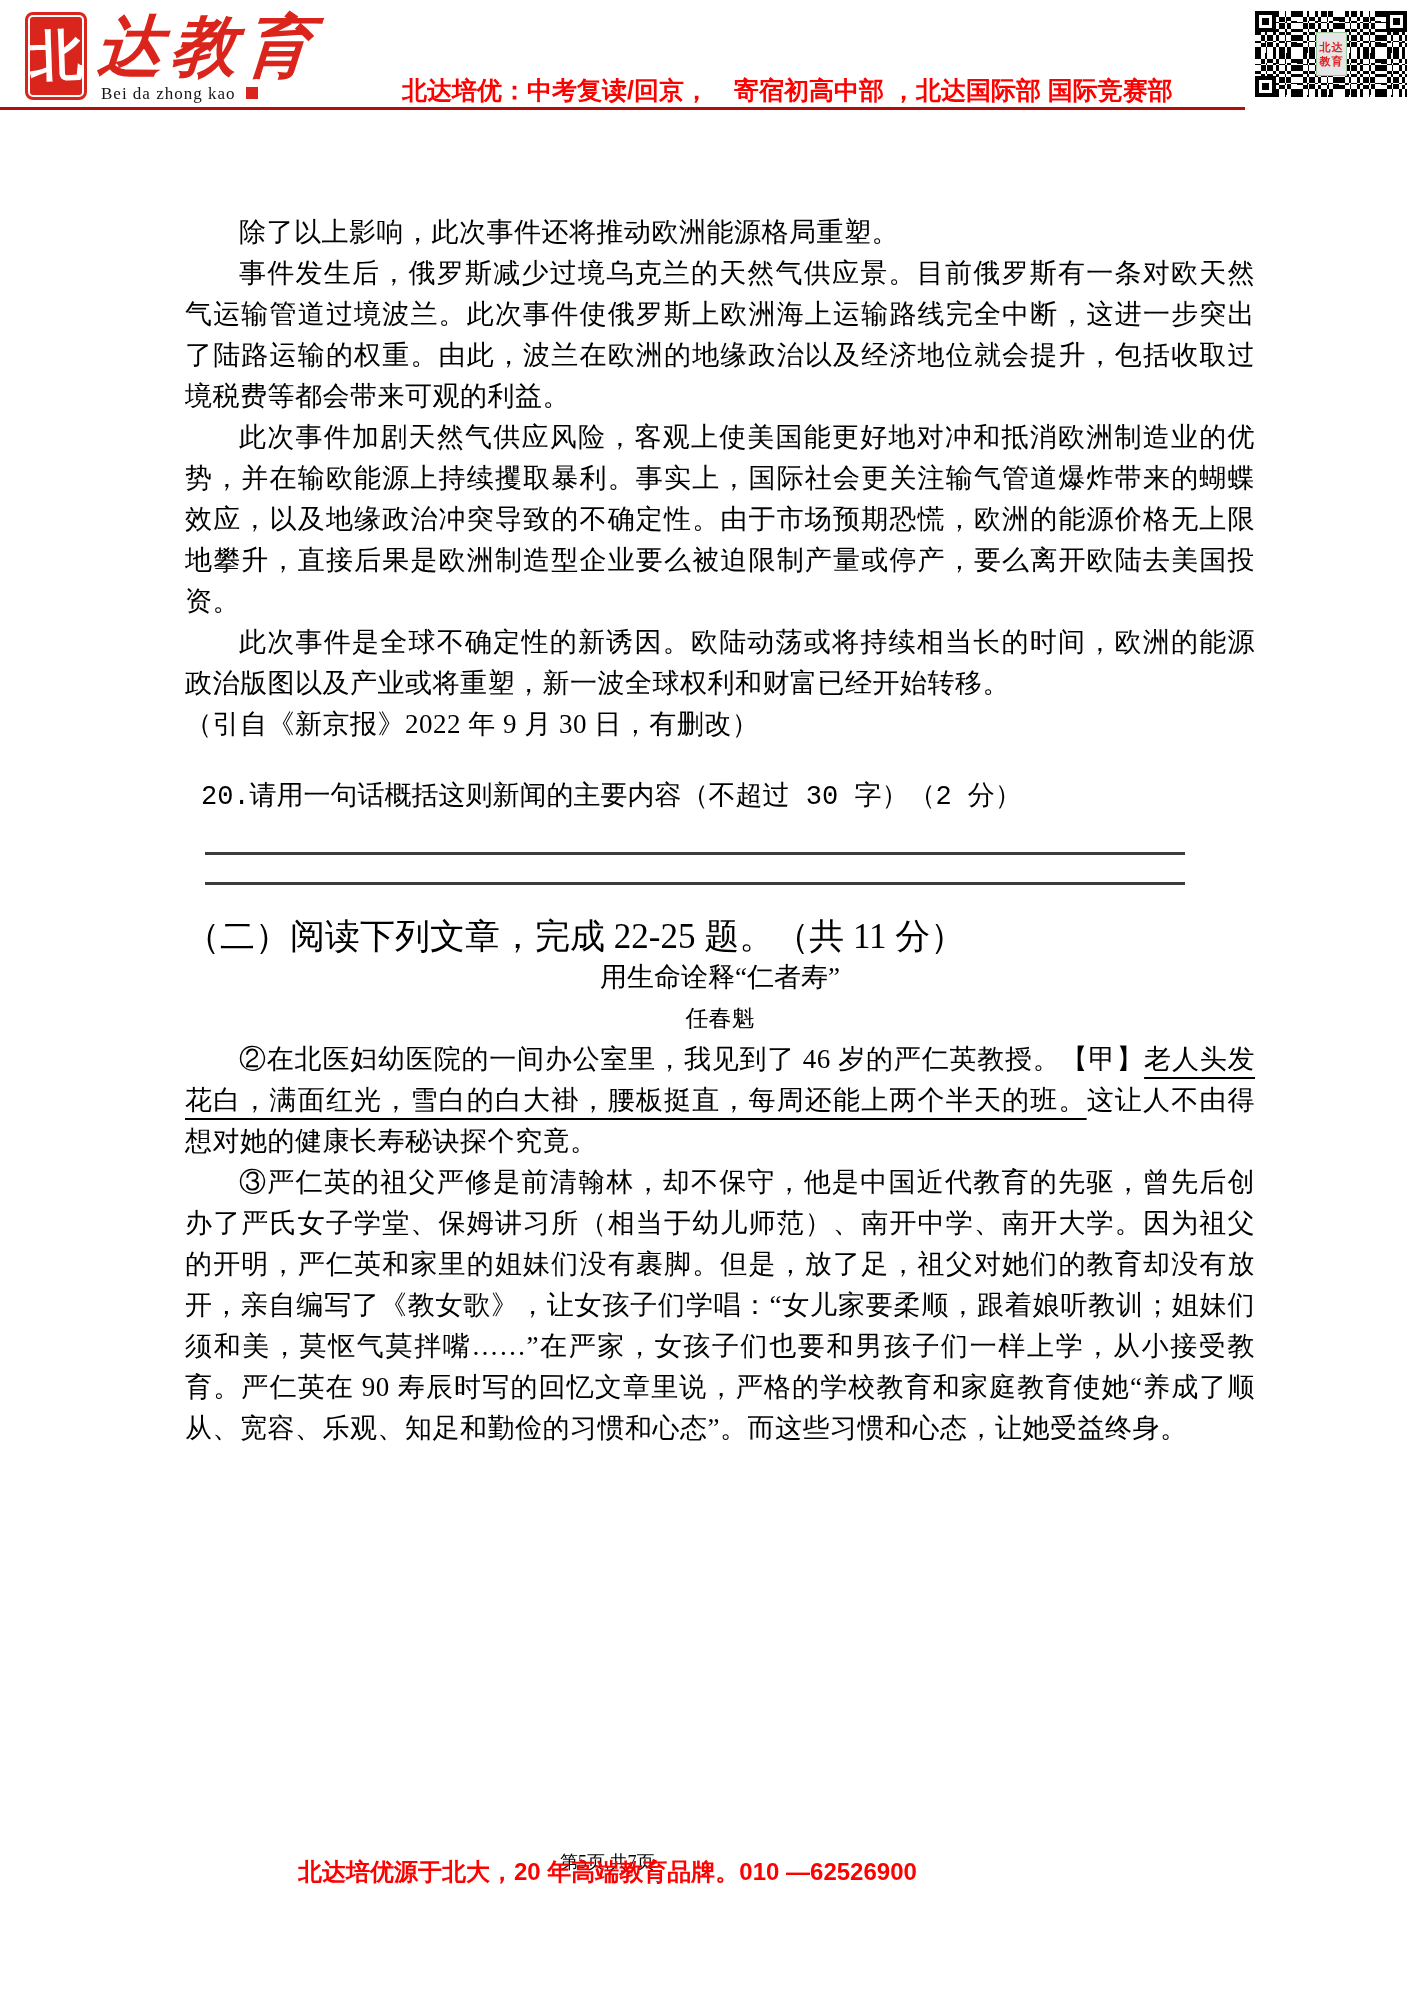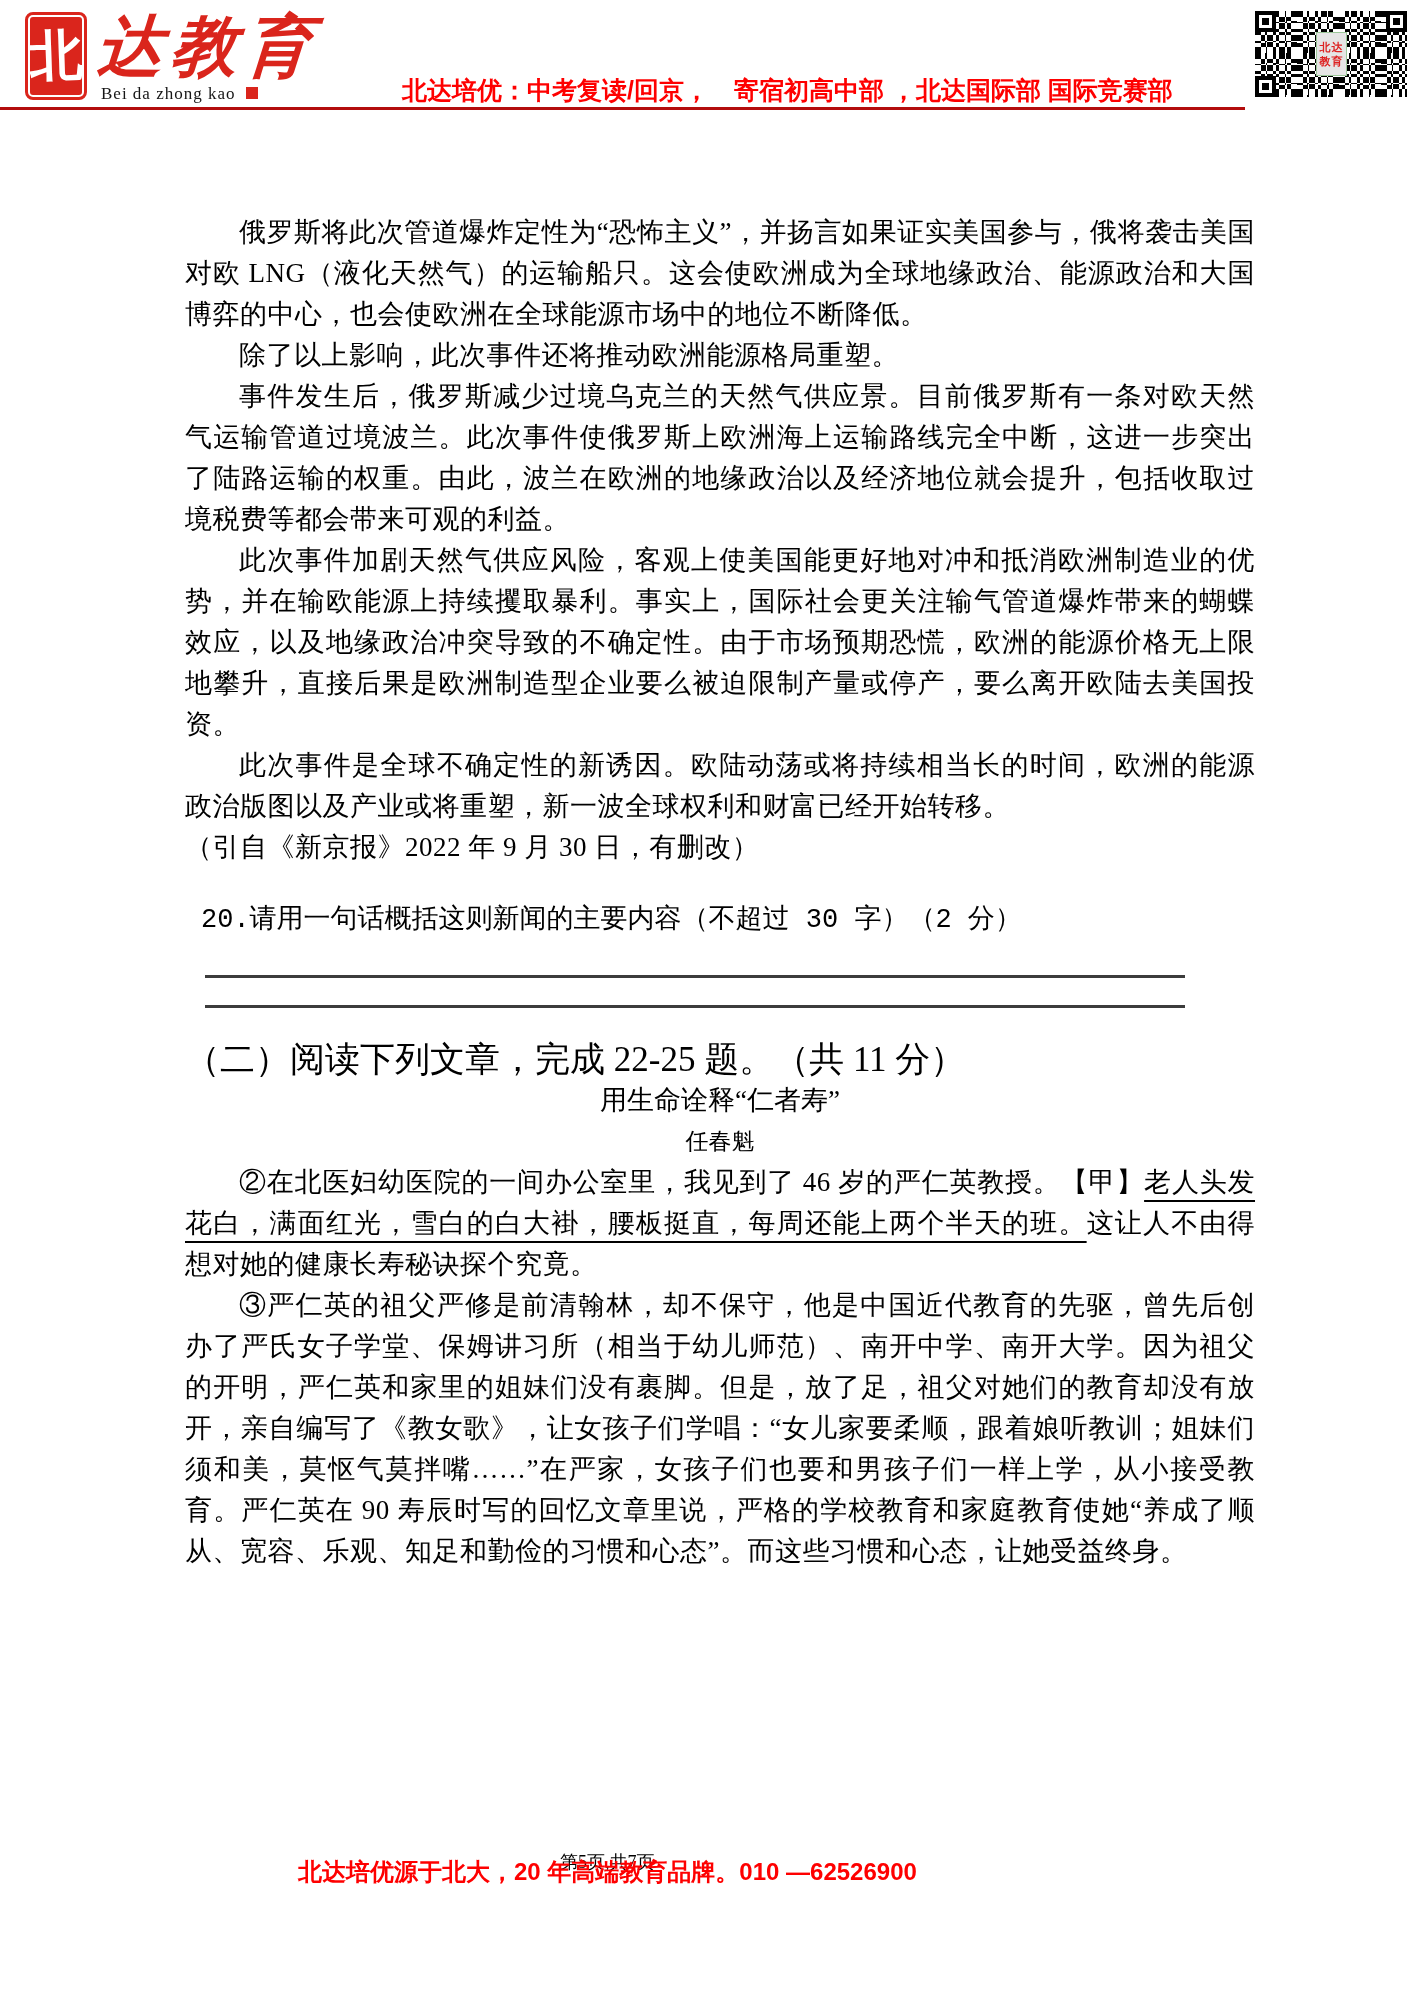--- a/index.html
+++ b/index.html
@@ -118,21 +118,20 @@
       <div class="qr-finder tl"></div>
       <div class="qr-finder tr"></div>
       <div class="qr-finder bl"></div>
       <div class="qr-center">北达教育</div>
     </div>
   </div>
 
   <div class="content">
 
     <section class="kai">
-      <p>俄罗斯将此次管道爆炸定性为“恐怖主义”，并扬言如果证实美国参与，俄将袭击美国对欧 LNG（液化天然气）的运输船只。这会使欧洲成为全球地缘政治、能源政治和大国博弈的中心，也会使欧洲在全球能源市场中的地位不断降低。</p>
       <p>除了以上影响，此次事件还将推动欧洲能源格局重塑。</p>
       <p>事件发生后，俄罗斯减少过境乌克兰的天然气供应景。目前俄罗斯有一条对欧天然气运输管道过境波兰。此次事件使俄罗斯上欧洲海上运输路线完全中断，这进一步突出了陆路运输的权重。由此，波兰在欧洲的地缘政治以及经济地位就会提升，包括收取过境税费等都会带来可观的利益。</p>
       <p>此次事件加剧天然气供应风险，客观上使美国能更好地对冲和抵消欧洲制造业的优势，并在输欧能源上持续攫取暴利。事实上，国际社会更关注输气管道爆炸带来的蝴蝶效应，以及地缘政治冲突导致的不确定性。由于市场预期恐慌，欧洲的能源价格无上限地攀升，直接后果是欧洲制造型企业要么被迫限制产量或停产，要么离开欧陆去美国投资。</p>
       <p>此次事件是全球不确定性的新诱因。欧陆动荡或将持续相当长的时间，欧洲的能源政治版图以及产业或将重塑，新一波全球权利和财富已经开始转移。</p>
       <p class="citation">（引自《新京报》2022 年 9 月 30 日，有删改）</p>
     </section>
 
     <section class="questions">
       <p class="q">20.请用一句话概括这则新闻的主要内容（不超过 30 字）（2 分）</p>
       <div class="answer-rule rule-1"></div>

